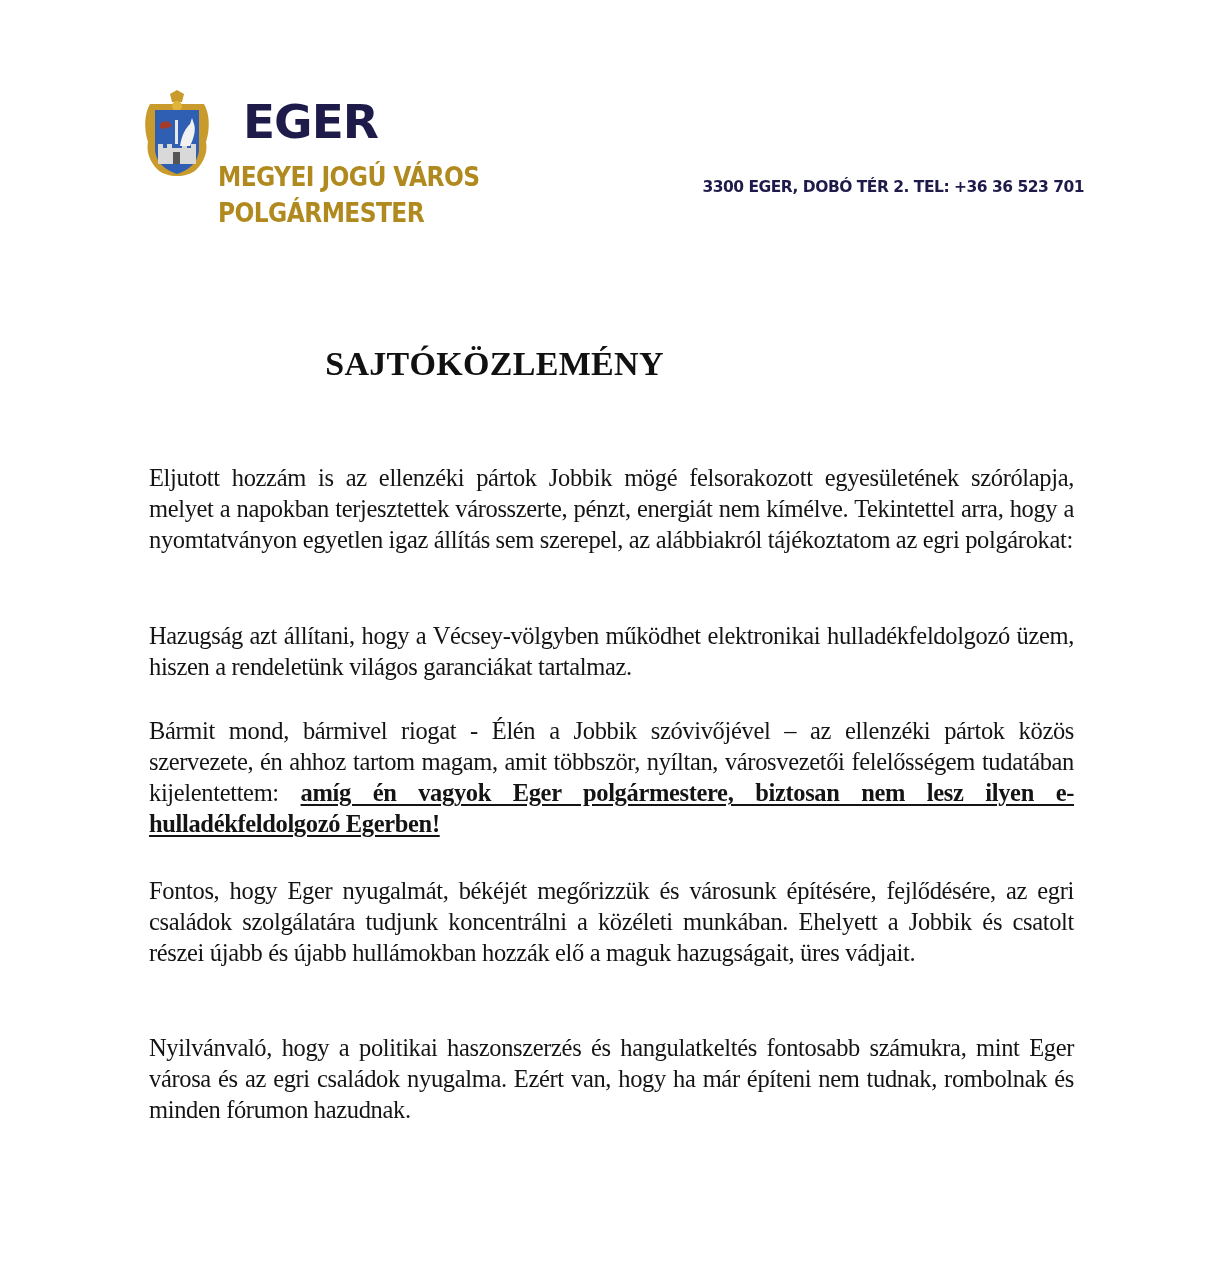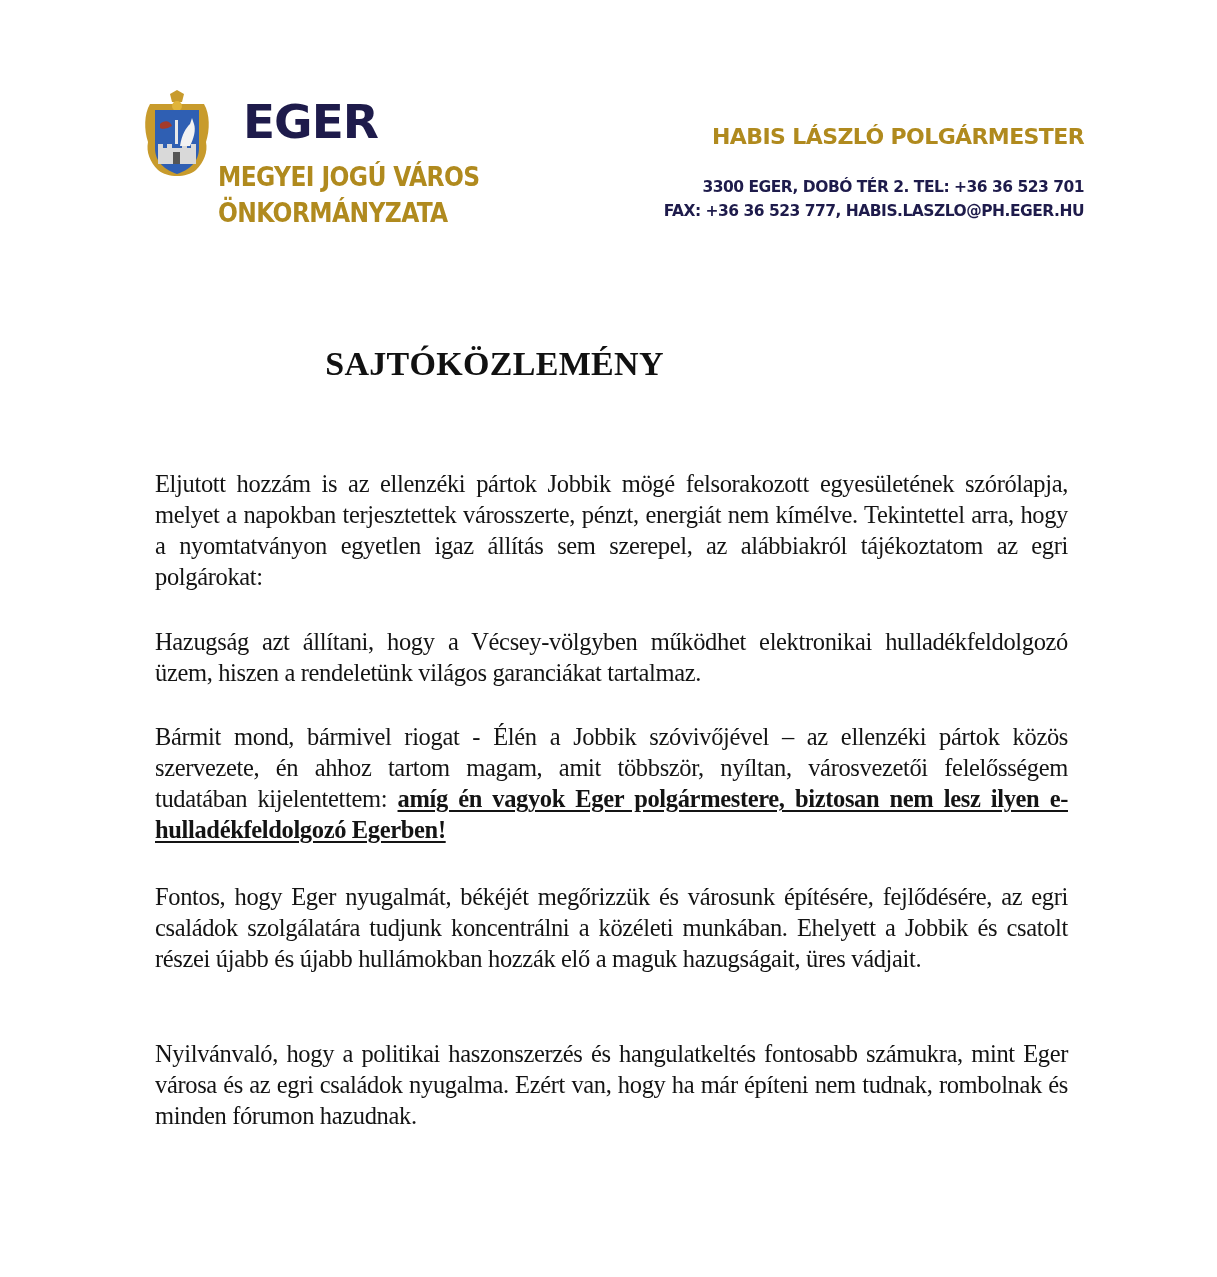--- a/index.html
+++ b/index.html
@@ -43,21 +43,21 @@
     font-size: 34px; color: #111; letter-spacing: 0.3px; line-height: 1;
   }
 
   
   .body-text {
     position: absolute; left: 139px; width: 945px;
     font-family: "Liberation Serif", "DejaVu Serif", serif;
     font-size: 24.5px; line-height: 31px; color: #141414;
     text-align: justify; letter-spacing: -0.35px;
   }
-  .body-text p { margin: 16px; }
+  .body-text p { margin: 10px; }
   .p1 { top: 452px; }
   .p2 { top: 610px; }
   .p3 { top: 705px; }
   .p4 { top: 865px; }
   .p5 { top: 1022px; }
   .emph { font-weight: bold; text-decoration: underline; text-decoration-thickness: 2px; text-underline-offset: 3px; }
 </style>
 </head>
 <body>
 
@@ -82,25 +82,23 @@
       <path d="M38 56 C40 44 44 38 48 34 L50 28 L52 34 C54 40 52 48 48 56 Z" fill="#f2f2f2"></path>
 
       <path d="M18 34 C22 30 28 30 30 36 C26 38 22 40 18 38 Z" fill="#a33a2a"></path>
 
       <rect x="33" y="30" width="3" height="24" fill="#e8e8e8"></rect>
     </svg>
   </div>
 
   <div class="brand-title">EGER</div>
   <div class="brand-sub l1">MEGYEI JOGÚ VÁROS</div>
-  <div class="brand-sub l2">ÖNKORMÁNYZATA</div>
+  <div class="brand-sub l2">POLGÁRMESTER</div>
 
-  <div class="mayor">HABIS LÁSZLÓ POLGÁRMESTER</div>
   <div class="contact l1">3300 EGER, DOBÓ TÉR 2. TEL: +36 36 523 701</div>
-  <div class="contact l2">FAX: +36 36 523 777, HABIS.LASZLO@PH.EGER.HU</div>
 
   <div class="doc-title">SAJTÓKÖZLEMÉNY</div>
 
   <div class="body-text p1">
     <p>Eljutott hozzám is az ellenzéki pártok Jobbik mögé felsorakozott egyesületének szórólapja, melyet a napokban terjesztettek városszerte, pénzt, energiát nem kímélve. Tekintettel arra, hogy a nyomtatványon egyetlen igaz állítás sem szerepel, az alábbiakról tájékoztatom az egri polgárokat:</p>
   </div>
   <div class="body-text p2">
     <p>Hazugság azt állítani, hogy a Vécsey-völgyben működhet elektronikai hulladékfeldolgozó üzem, hiszen a rendeletünk világos garanciákat tartalmaz.</p>
   </div>
   <div class="body-text p3">

